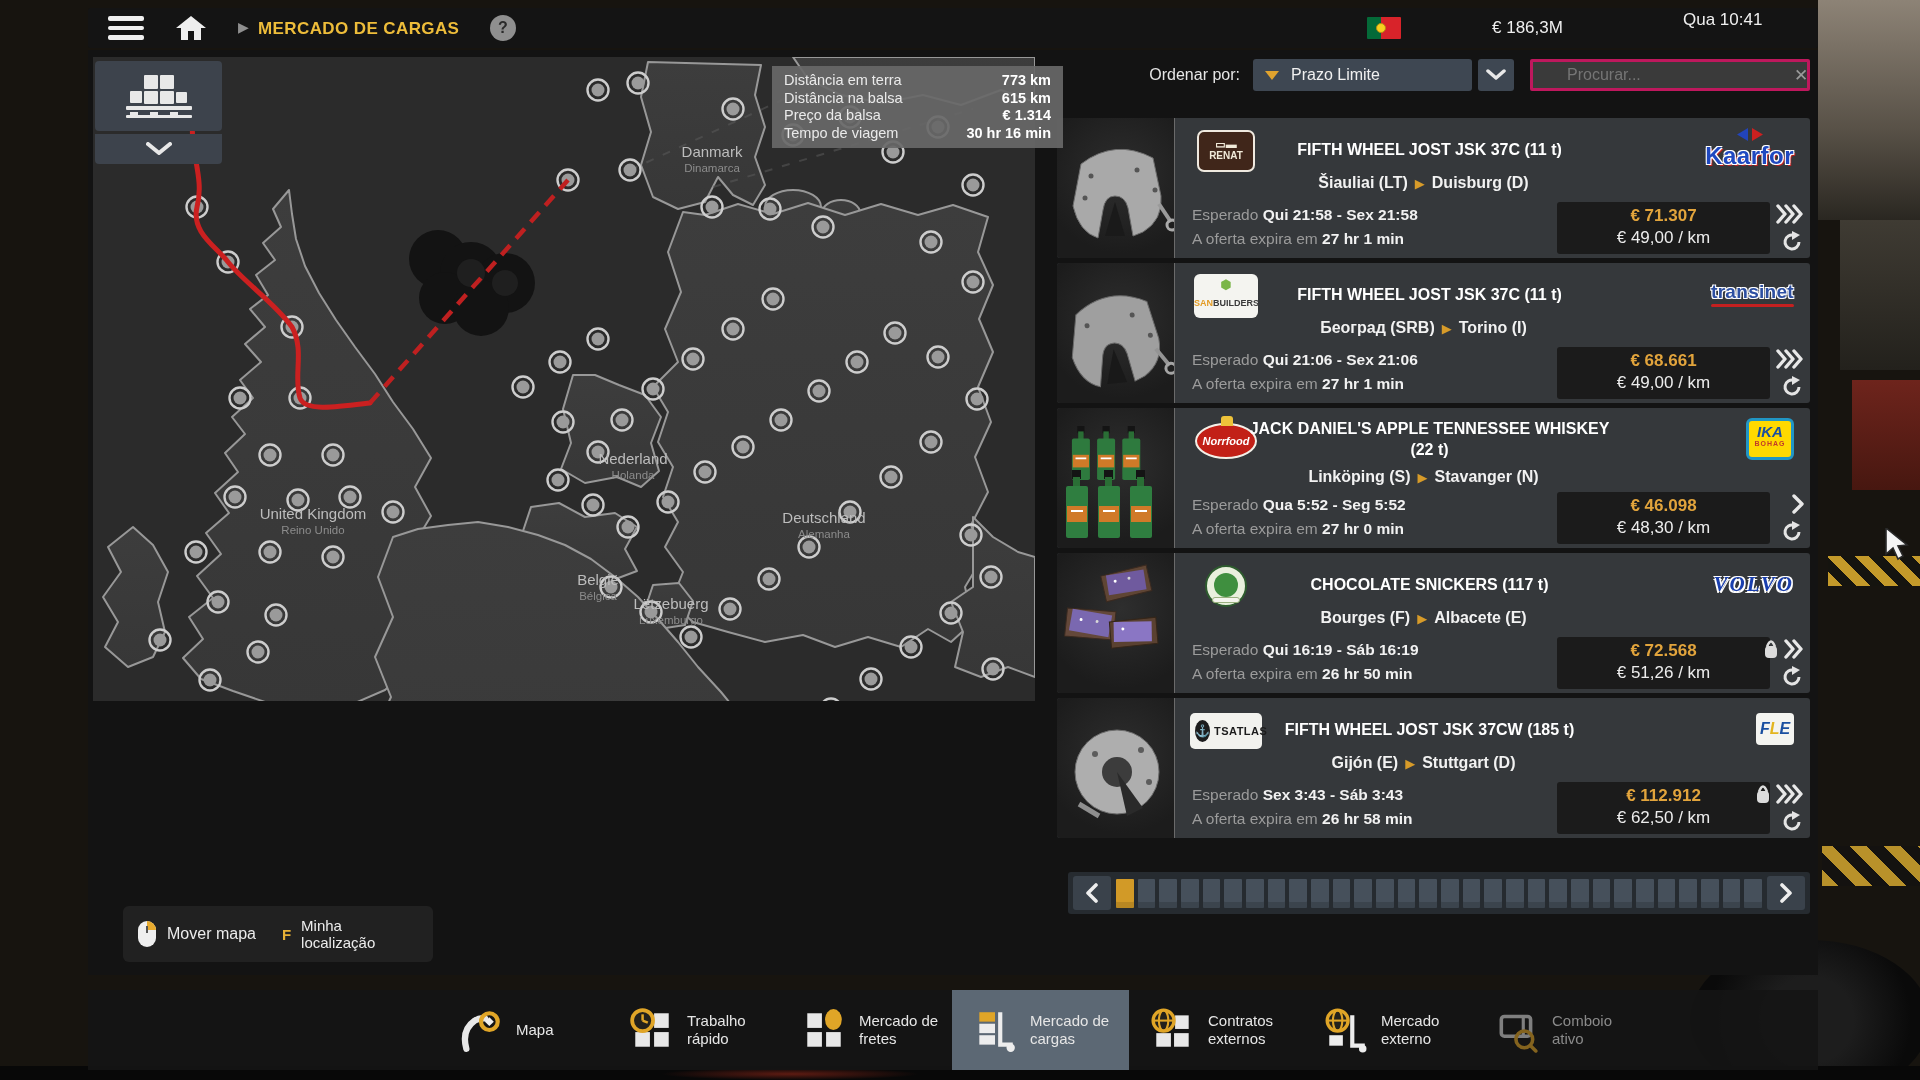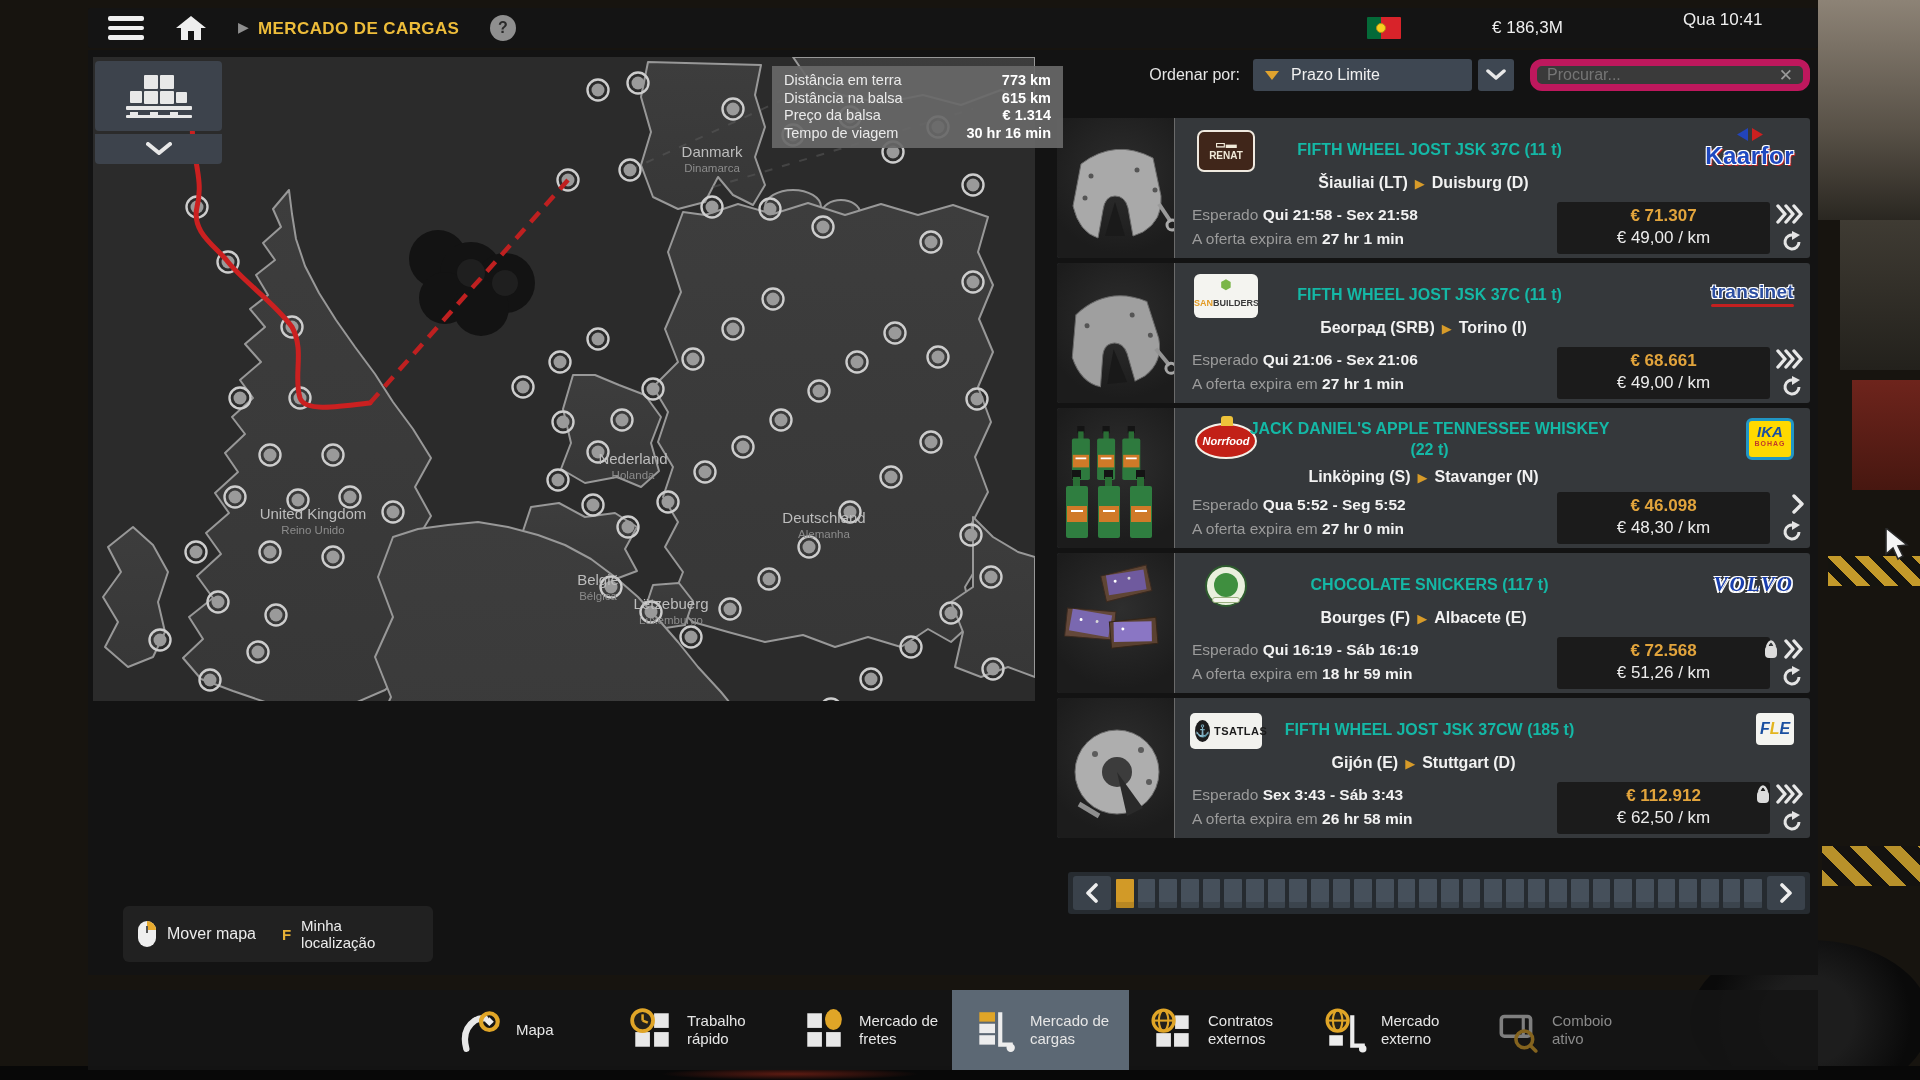--- a/index.html
+++ b/index.html
@@ -49,33 +49,33 @@
   .tt-row{display:flex;justify-content:space-between;}
   .tt-row .l{color:#eaeaea;}
   .tt-row .v{color:#fff;font-weight:bold;}
   
   .sort-label{position:absolute;left:1090px;top:66px;width:150px;text-align:right;font-size:16px;color:#e6e6e6;}
   .dropdown{position:absolute;left:1253px;top:59px;width:219px;height:32px;background:#3e4752;border-radius:3px;
     display:flex;align-items:center;padding:0 12px;gap:12px;font-size:16px;color:#f0f0f0;}
   .dd-tri{width:0;height:0;border-left:7px solid transparent;border-right:7px solid transparent;border-top:9px solid #e0a32e;}
   .dd-btn{position:absolute;left:1478px;top:59px;width:36px;height:32px;background:#3e4752;border-radius:3px;
     display:flex;align-items:center;justify-content:center;}
-  .search{position:absolute;left:1530px;top:59px;width:280px;height:32px;background:#3a3a3a;border:7px solid #be185d;
-    border-radius:12px;display:flex;align-items:center;}
+  .search{position:absolute;left:1530px;top:59px;width:280px;height:32px;background:#3a3a3a;border:3px solid #be185d;
+    border-radius:2px;display:flex;align-items:center;padding-left:24px;}
   .search input{flex:1;background:transparent;border:none;outline:none;color:#d8d8d8;font-size:16px;
     font-family:"Liberation Sans",sans-serif;padding:0 10px;}
   .search .clear{color:#9a9a9a;font-size:17px;padding:0 10px;}
   
   .row{position:absolute;left:1057px;width:753px;height:140px;background:#35383b;border-radius:3px;}
   .thumb{position:absolute;left:0;top:0;width:118px;height:140px;background:radial-gradient(circle at 55% 40%,#2e2e2e,#1c1c1c 75%);
     border-right:1px solid #6a6a6a;border-radius:3px 0 0 3px;overflow:hidden;}
   .shipper{position:absolute;left:138px;top:10px;width:62px;height:46px;display:flex;align-items:center;justify-content:center;}
   .receiver{position:absolute;right:16px;top:8px;width:130px;height:46px;display:flex;align-items:center;justify-content:flex-end;}
   .title{position:absolute;left:190px;right:198px;top:8px;height:46px;display:flex;align-items:center;justify-content:center;
-    text-align:center;font-size:16px;font-weight:bold;color:#14b8a6;line-height:21px;}
+    text-align:center;font-size:16px;font-weight:bold;color:#ffffff;line-height:21px;}
   .route{position:absolute;left:190px;right:210px;top:56px;text-align:center;font-size:16px;color:#f2f2f2;}
   .route b{font-weight:bold;}
   .route .rarr{color:#d79b29;font-size:13px;padding:0 7px;}
   .sched{position:absolute;left:135px;font-size:15.5px;}
   .sched .gl{color:#9b9b9b;}
   .sched .gv{color:#f2f2f2;font-weight:bold;}
   .s1{top:88px;} .s2{top:112px;}
   .pricebox{position:absolute;left:500px;top:84px;width:213px;height:52px;background:#1b1b1b;border-radius:3px;text-align:center;}
   .pricebox .p{font-size:17px;font-weight:bold;color:#e2a43c;margin-top:4px;}
   .pricebox .r{font-size:17px;color:#ededed;margin-top:2px;}
@@ -712,21 +712,21 @@
     </div>
     <div class="shipper">
         <div class="logo-eco">
           <div class="in"></div>
           <div class="bn"></div>
         </div>
       </div>
     <div class="title">CHOCOLATE SNICKERS (117 t)</div>
     <div class="route"><b>Bourges (F)</b><span class="rarr">▶</span><b>Albacete (E)</b></div>
     <div class="sched s1"><span class="gl">Esperado</span> <span class="gv">Qui 16:19 - Sáb 16:19</span></div>
-    <div class="sched s2"><span class="gl">A oferta expira em</span> <span class="gv">18 hr 59 min</span></div>
+    <div class="sched s2"><span class="gl">A oferta expira em</span> <span class="gv">26 hr 50 min</span></div>
     <div class="pricebox">
         <div class="p">€ 72.568</div>
         <div class="r">€ 51,26 / km</div>
       </div>
     <div class="flags">
       <svg width="16" height="20" viewBox="0 0 16 20">
           <path d="M4,8 Q8,-3 12,8" fill="none" stroke="#dcdcdc" stroke-width="2.6"></path>
           <rect x="2" y="7" width="12" height="12" rx="4" fill="#dcdcdc"></rect>
         </svg>
       <svg width="22" height="20" viewBox="0 0 22 20">

